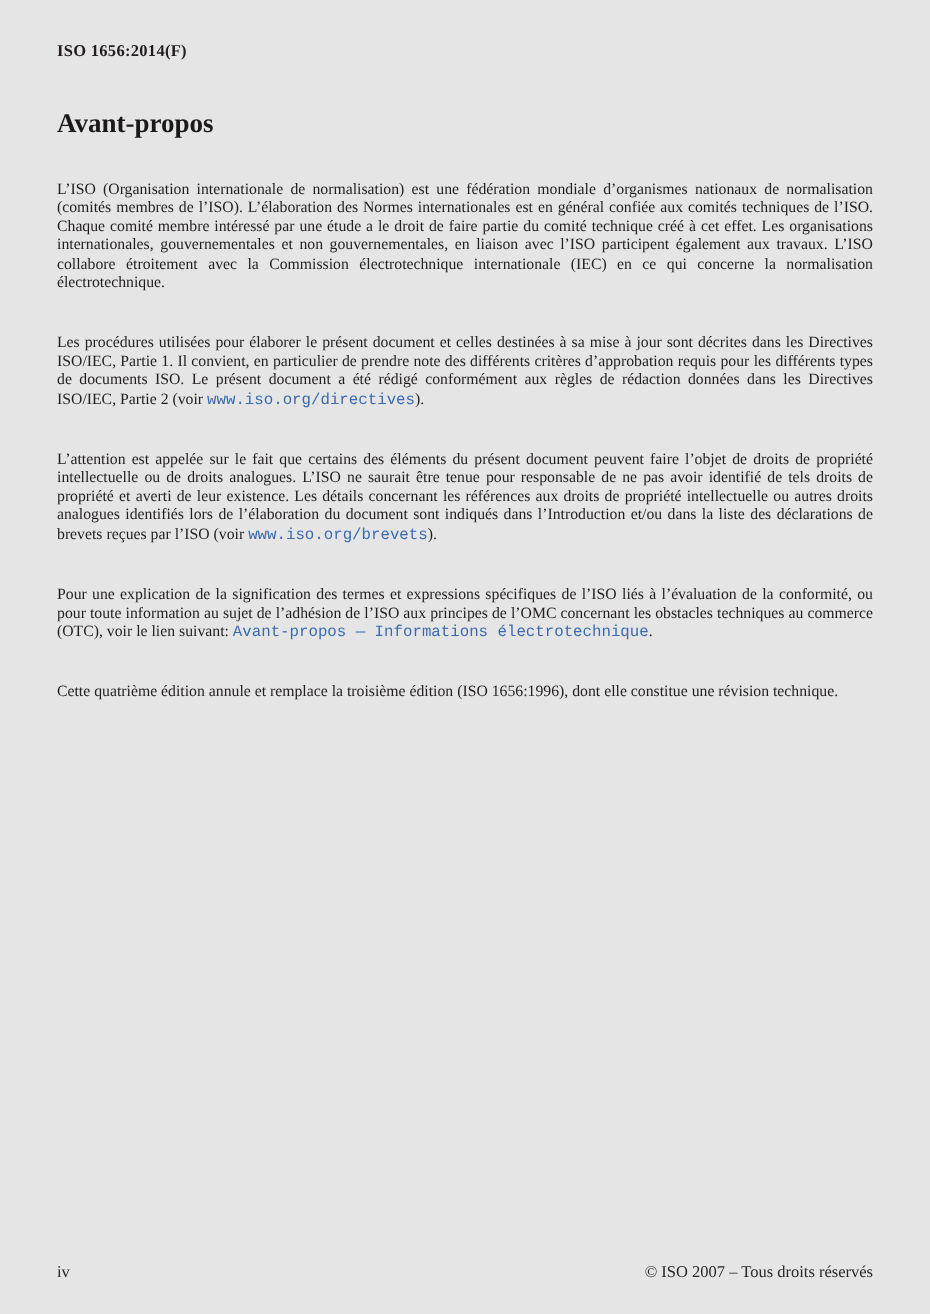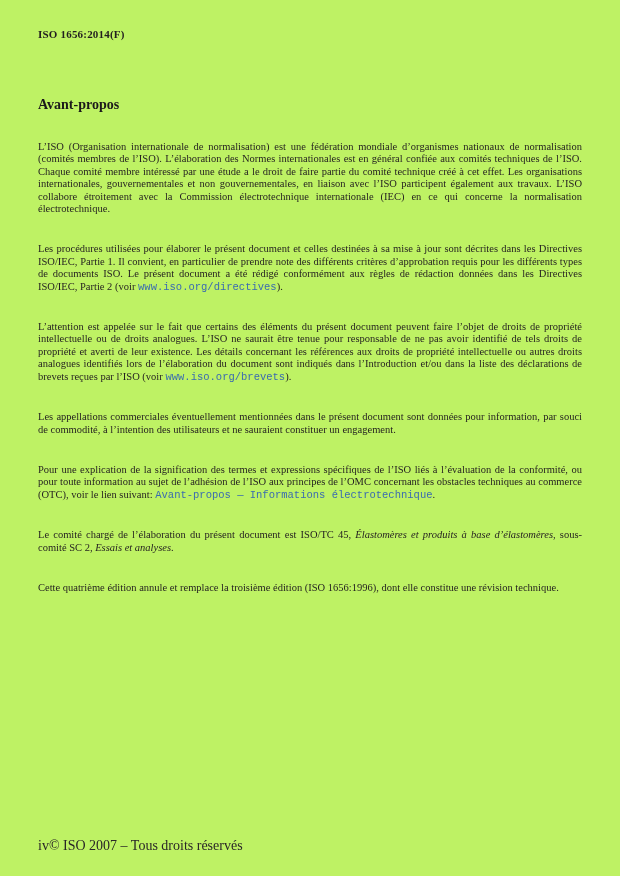--- a/index.html
+++ b/index.html
@@ -1,35 +1,35 @@
 <!DOCTYPE html>
 <html style="--link-color: #3a6bb0; --text-color: #221e1f;"><head>
 <meta charset="utf-8">
 <style>
   * { margin: 0; padding: 0; box-sizing: border-box; }
   html, body { background: #ffffff; }
   .page {
     width: 620px;
     height: 876px;
     position: relative;
-    background: #bef264;
+    background: #e5e5e5;
     font-family: "Liberation Serif", "DejaVu Serif", serif;
     color: var(--text-color, #221e1f);
     padding: 28px 38px;
     overflow: hidden;
   }
   .doc-ref {
     font-size: 11px;
     font-weight: bold;
     letter-spacing: 0.2px;
   }
   .title {
-    font-size: 14px;
+    font-size: 18px;
     font-weight: bold;
-    margin-top: 57px;
+    margin-top: 32px;
     margin-bottom: 18px;
     color: #1c191a;
   }
   .body p {
     font-size: 10.5px;
     line-height: 12.4px;
     text-align: justify;
     margin-bottom: 10px;
     margin-top: 28px;
   }
@@ -39,47 +39,46 @@
     cursor: pointer;
     font-family: Liberation Mono, monospace;
   }
   .italic { font-style: italic; }
   .footer {
     position: absolute;
     left: 38px;
     right: 38px;
     bottom: 22px;
     display: flex;
+    justify-content: space-between;
     align-items: baseline;
-    font-size: 14px;
+    font-size: 11px;
     color: #2a2627;
   }
 </style>
 </head>
 <body>
 
 <div class="page">
 
   <div class="doc-ref">ISO 1656:2014(F)</div>
 
   <h1 class="title">Avant-propos</h1>
 
   <div class="body">
 
     <p>L’ISO (Organisation internationale de normalisation) est une fédération mondiale d’organismes nationaux de normalisation (comités membres de l’ISO). L’élaboration des Normes internationales est en général confiée aux comités techniques de l’ISO. Chaque comité membre intéressé par une étude a le droit de faire partie du comité technique créé à cet effet. Les organisations internationales, gouvernementales et non gouvernementales, en liaison avec l’ISO participent également aux travaux. L’ISO collabore étroitement avec la Commission électrotechnique internationale (IEC) en ce qui concerne la normalisation électrotechnique.</p>
 
     <p><span>Les procédures utilisées pour élaborer le présent document et celles destinées à sa mise à jour sont décrites dans les Directives ISO/IEC, Partie 1. Il convient, en particulier de prendre note des différents critères d’approbation requis pour les différents types de documents ISO. Le présent document a été rédigé conformément aux règles de rédaction données dans les Directives ISO/IEC, Partie 2 (voir </span><a class="link">www.iso.org/directives</a><span>).</span></p>
 
     <p><span>L’attention est appelée sur le fait que certains des éléments du présent document peuvent faire l’objet de droits de propriété intellectuelle ou de droits analogues. L’ISO ne saurait être tenue pour responsable de ne pas avoir identifié de tels droits de propriété et averti de leur existence. Les détails concernant les références aux droits de propriété intellectuelle ou autres droits analogues identifiés lors de l’élaboration du document sont indiqués dans l’Introduction et/ou dans la liste des déclarations de brevets reçues par l’ISO (voir </span><a class="link">www.iso.org/brevets</a><span>).</span></p>
 
-    <p>Les appellations commerciales éventuellement mentionnées dans le présent document sont données pour information, par souci de commodité, à l’intention des utilisateurs et ne sauraient constituer un engagement.</p>
 
     <p><span>Pour une explication de la signification des termes et expressions spécifiques de l’ISO liés à l’évaluation de la conformité, ou pour toute information au sujet de l’adhésion de l’ISO aux principes de l’OMC concernant les obstacles techniques au commerce (OTC), voir le lien suivant: </span><a class="link">Avant-propos — Informations électrotechnique</a><span>.</span></p>
 
-    <p><span>Le comité chargé de l’élaboration du présent document est ISO/TC 45, </span><i class="italic">Élastomères et produits à base d’élastomères</i><span>, sous-comité SC 2, </span><i class="italic">Essais et analyses</i><span>.</span></p>
 
     <p>Cette quatrième édition annule et remplace la troisième édition (ISO 1656:1996), dont elle constitue une révision technique.</p>
 
   </div>
 
   <div class="footer">
     <span>iv</span>
     <span>© ISO 2007 – Tous droits réservés</span>
   </div>
 

